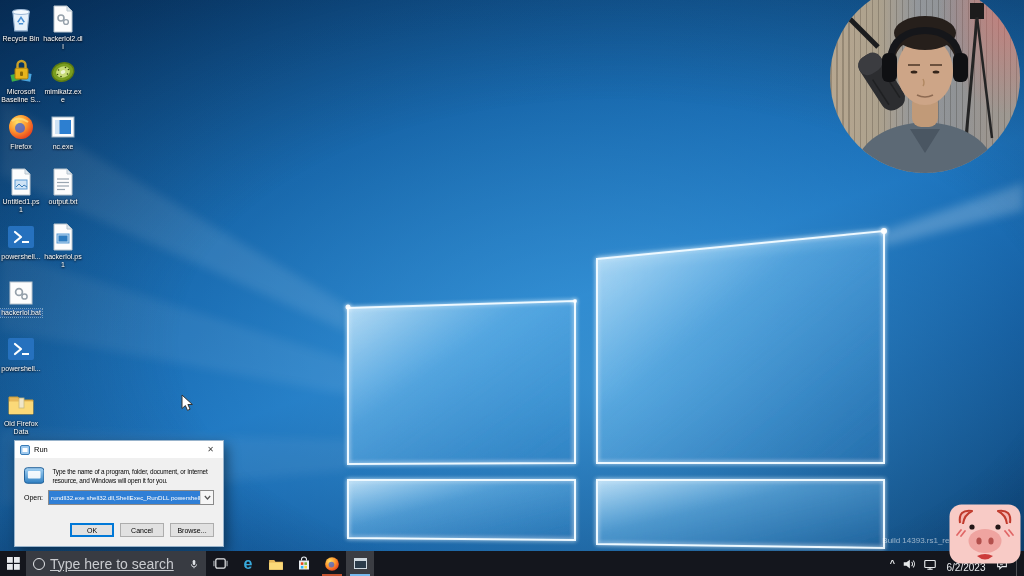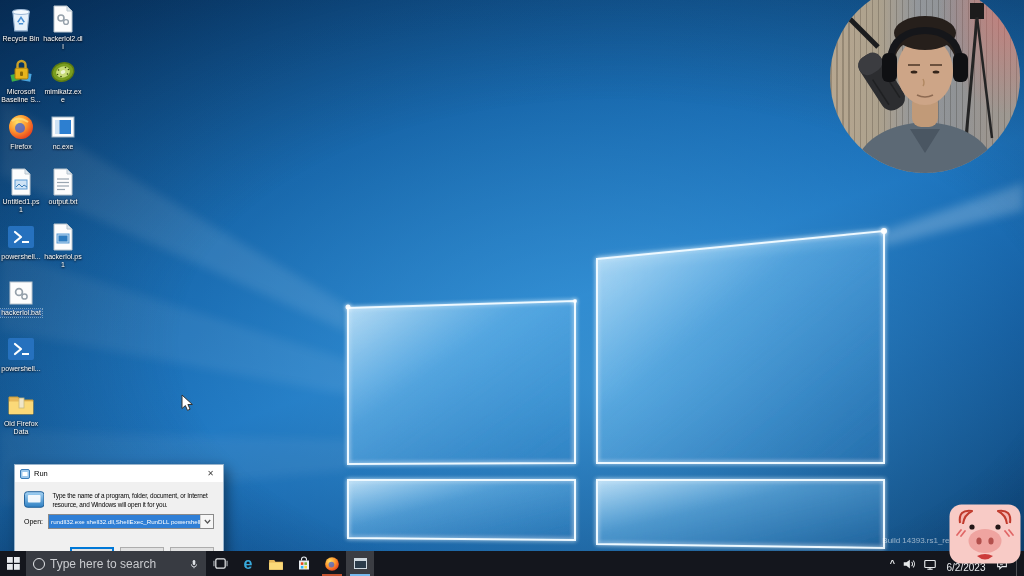--- a/index.html
+++ b/index.html
@@ -27,21 +27,21 @@
   
   #webcam{position:absolute;left:830px;top:-17px;width:190px;height:190px;border-radius:50%;
     overflow:hidden;z-index:40;
     background:linear-gradient(90deg,#b3a28a 0%,#a89c87 26%,#8d9196 46%,#8a8d90 66%,#96908a 82%,#9a948c 100%);}
   #webcam .blinds{position:absolute;inset:0;
     background:repeating-linear-gradient(90deg, rgba(55,50,44,.22) 0 1.5px, rgba(255,255,255,.05) 1.5px 6px);}
   #webcam .pinklight{position:absolute;right:0;top:0;width:80px;height:130px;
     background:radial-gradient(ellipse at 85% 18%, rgba(222,110,110,.6), rgba(222,110,110,0) 72%);}
   #webcam svg{position:absolute;left:0;top:0;}
   
-  #run-dialog{position:absolute;left:14px;top:464px;width:208px;height:105px;z-index:45;
+  #run-dialog{position:absolute;left:14px;top:440px;width:208px;height:105px;z-index:45;
     background:#f0f0f0;border:1px solid #99b4cc;box-shadow:3px 5px 12px rgba(0,0,0,.45);
     font-size:7.5px;color:#000;}
   .dlg-titlebar{height:17px;background:#fff;display:flex;align-items:center;padding-left:5px;gap:4px;}
   .dlg-title{font-size:7.5px;}
   .dlg-close{margin-left:auto;width:25px;height:17px;display:flex;align-items:center;justify-content:center;
     color:#444;font-size:8px;}
   .dlg-body{padding:0 9px;}
   .dlg-msg{display:flex;gap:8px;margin-top:9px;align-items:flex-start;}
   .dlg-msg-text{width:166px;font-size:6.4px;line-height:9px;letter-spacing:-0.15px;color:#000;}
   .dlg-open{display:flex;align-items:center;margin-top:5px;gap:5px;}
@@ -60,21 +60,21 @@
   #watermark .wm2{font-size:8px;}
   #pig-sticker{position:absolute;left:949px;top:504px;width:72px;height:60px;z-index:60;}
   
   #cursor{position:absolute;left:181px;top:394px;z-index:100;}
   
   #taskbar{position:absolute;left:0;bottom:0;width:1024px;height:25px;background:#14161d;
     display:flex;align-items:stretch;z-index:50;}
   .tb-start{width:26px;display:flex;align-items:center;justify-content:center;}
   .tb-search{width:180px;background:#383b42;display:flex;align-items:center;gap:5px;padding:0 7px;box-sizing:border-box;}
   .tb-search .ring{width:10px;height:10px;border:1.4px solid #e4e6e9;border-radius:50%;flex:0 0 auto;}
-  .tb-search .ph{font-size:12px;color:#c9cbcf;white-space:nowrap;overflow:hidden;flex:1;}
+  .tb-search .ph{font-size:14px;color:#c9cbcf;white-space:nowrap;overflow:hidden;flex:1;text-decoration:underline;}
   .tb-btn{width:28px;display:flex;align-items:center;justify-content:center;position:relative;}
   .tb-btn .underline{position:absolute;bottom:0;left:4px;right:4px;height:2px;}
   .tb-btn.active-tile{background:rgba(255,255,255,.17);}
   .edge-e{font-size:16px;font-weight:bold;color:#38aadd;line-height:16px;}
   .tb-tray{margin-left:auto;display:flex;align-items:center;gap:7px;padding-right:3px;}
   .tray-chevron{color:#e6e8ea;font-size:9px;font-weight:bold;transform:translateY(-1px);}
   .tray-clock{color:#e9ebee;font-size:10px;text-align:center;width:44px;line-height:8px;padding-top:8px;}
   .show-desktop{width:4px;border-left:1px solid rgba(255,255,255,.25);height:100%;}
 </style>
 </head>

